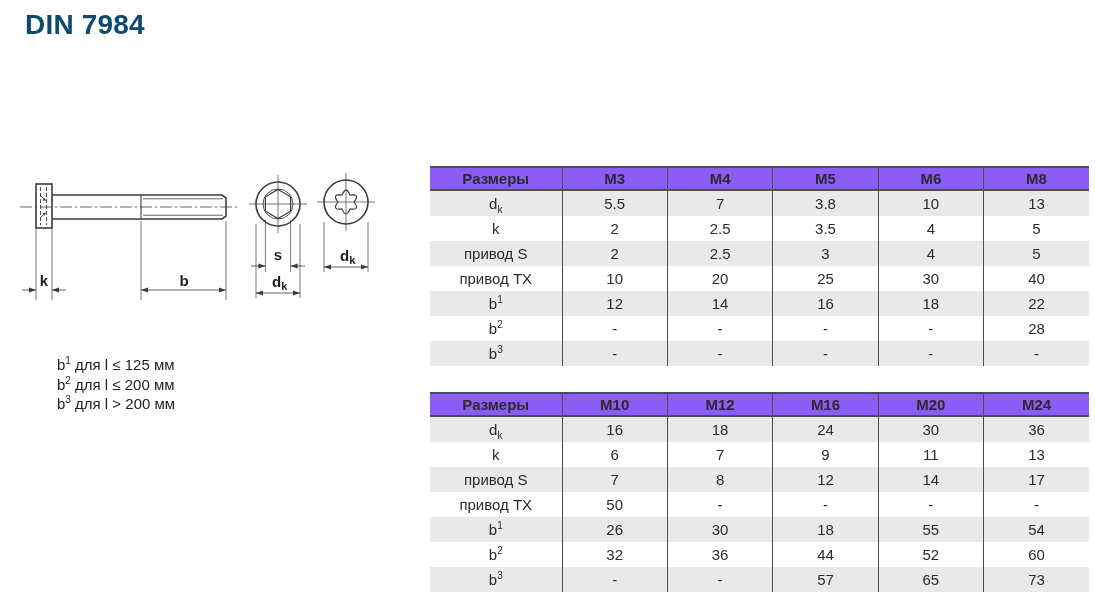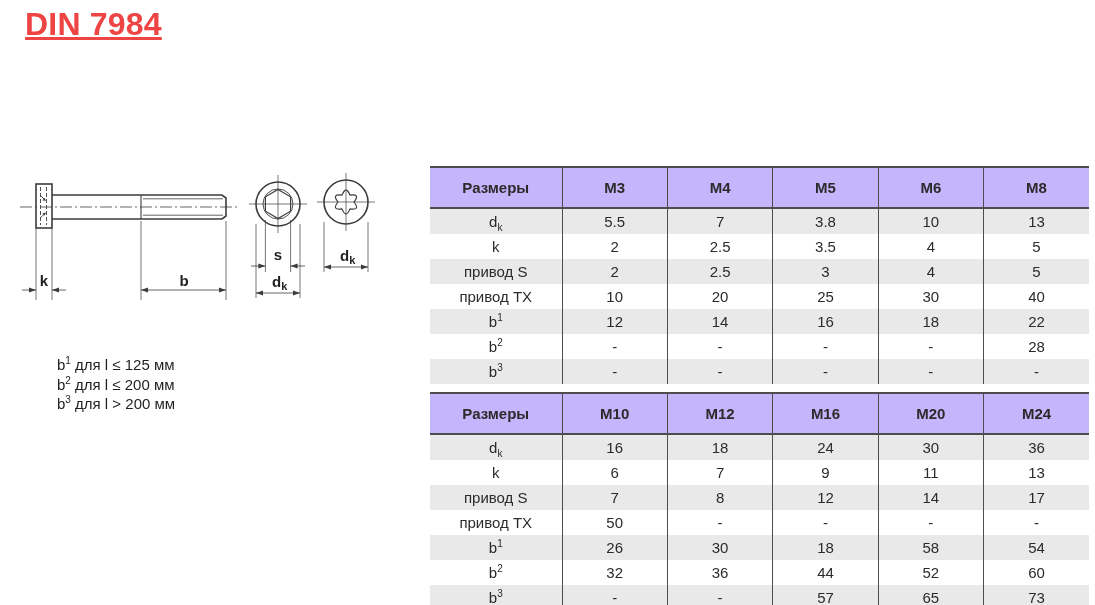--- a/index.html
+++ b/index.html
@@ -1,35 +1,35 @@
 <!DOCTYPE html>
 <html><head>
 <meta charset="utf-8">
 <style>
   html,body{margin:0;padding:0;}
   body{
     width:1095px;height:605px;position:relative;overflow:hidden;
     background:#ffffff;color:#2f2f2f;
     font-family:"Liberation Sans", sans-serif;
   }
-  .title-block{position:absolute;left:25px;top:8px;font-size:32px;font-weight:bold;
-    line-height:33px;color:#ef4444;letter-spacing:0.2px;text-decoration:underline;}
+  .title-block{position:absolute;left:25px;top:8px;font-size:28px;font-weight:bold;
+    line-height:33px;color:#0c4a6e;letter-spacing:0.2px;}
   .subtitle-block{position:absolute;left:25px;top:98px;font-size:19.5px;
     line-height:29px;color:#1c1c1c;}
   .footnotes{position:absolute;left:25px;top:355px;font-size:15px;line-height:19.5px;color:#1f1f1f;margin-left:32px;}
   .footnotes sup{font-size:10px;line-height:0;}
   .drawing{position:absolute;left:0;top:160px;}
   .drawing text{font-family:"Liberation Sans", sans-serif;font-weight:bold;font-size:15px;}
 
   table.dim-table{position:absolute;left:430px;width:659px;border-collapse:collapse;
     table-layout:fixed;font-size:15px;text-align:center;color:#2b2b2b;}
   #table1{top:166px;}
   #table2{top:392px;}
   .dim-table th{
-    background:#c4b5fd;font-weight:bold;height:21px;padding:9px;
+    background:#8b5cf6;font-weight:bold;height:21px;padding:0;
     border-top:2px solid #4d4d4d;border-bottom:2px solid #4d4d4d;color:#2b2b2b;margin-top:8px;}
   .dim-table td{height:25px;padding:0;background:#ffffff;}
   .dim-table tr.alt td{background:#e9e9e9;}
   .dim-table th + th, .dim-table td + td{border-left:1px solid #4d4d4d;}
   .dim-table sub{font-size:10px;line-height:0;}
   .dim-table sup{font-size:10px;line-height:0;}
 </style>
 </head>
 <body>
 
@@ -224,21 +224,21 @@
         <td>-</td>
         <td>-</td>
         <td>-</td>
         <td>-</td>
       </tr>
       <tr class="alt">
         <td><span>b</span><sup>1</sup></td>
         <td>26</td>
         <td>30</td>
         <td>18</td>
-        <td>58</td>
+        <td>55</td>
         <td>54</td>
       </tr>
       <tr>
         <td><span>b</span><sup>2</sup></td>
         <td>32</td>
         <td>36</td>
         <td>44</td>
         <td>52</td>
         <td>60</td>
       </tr>

